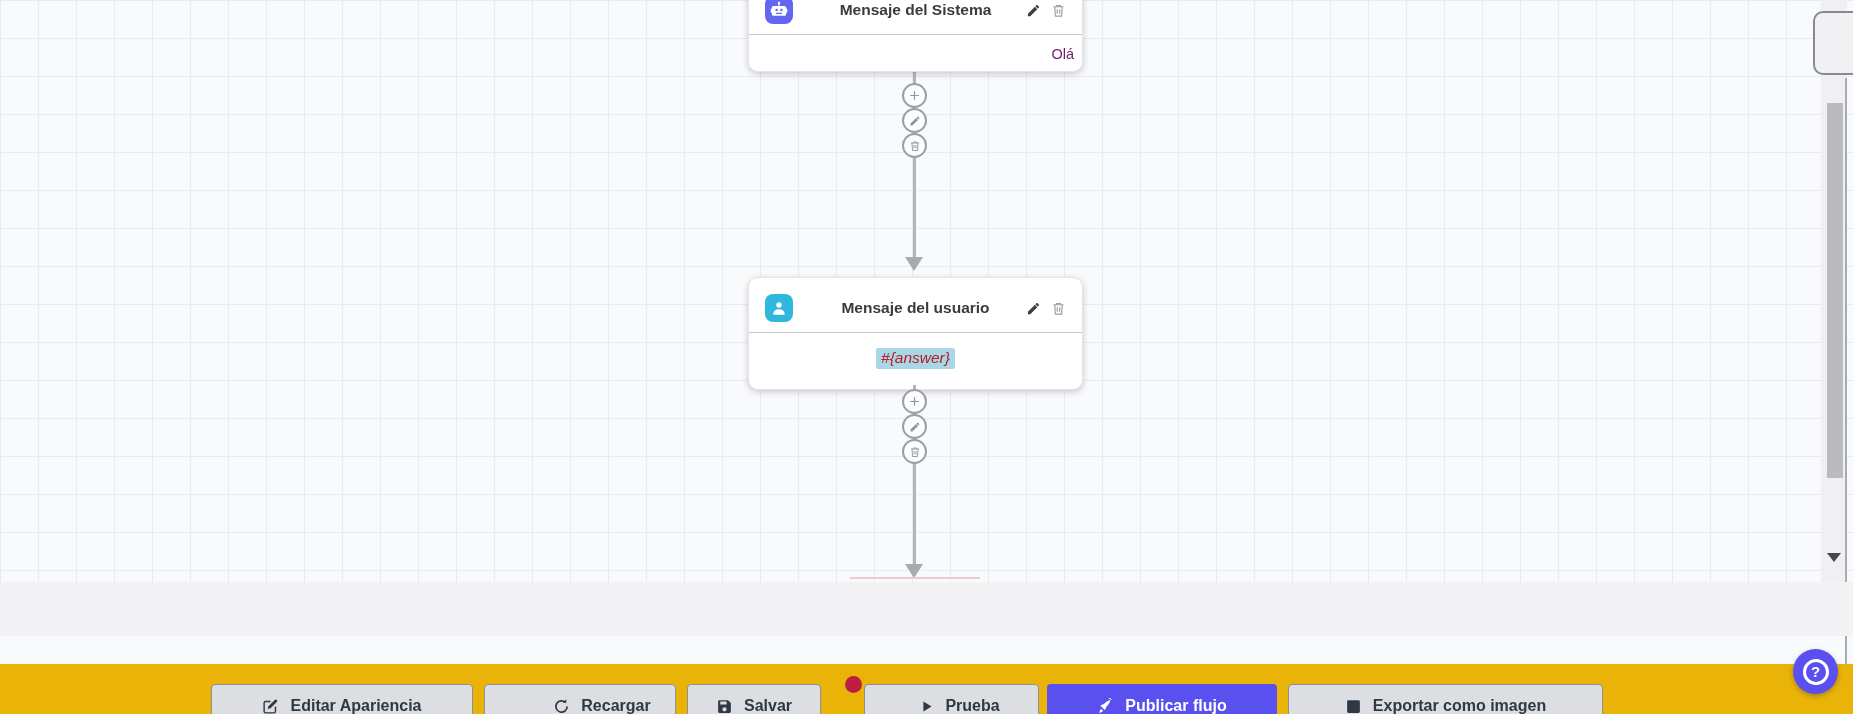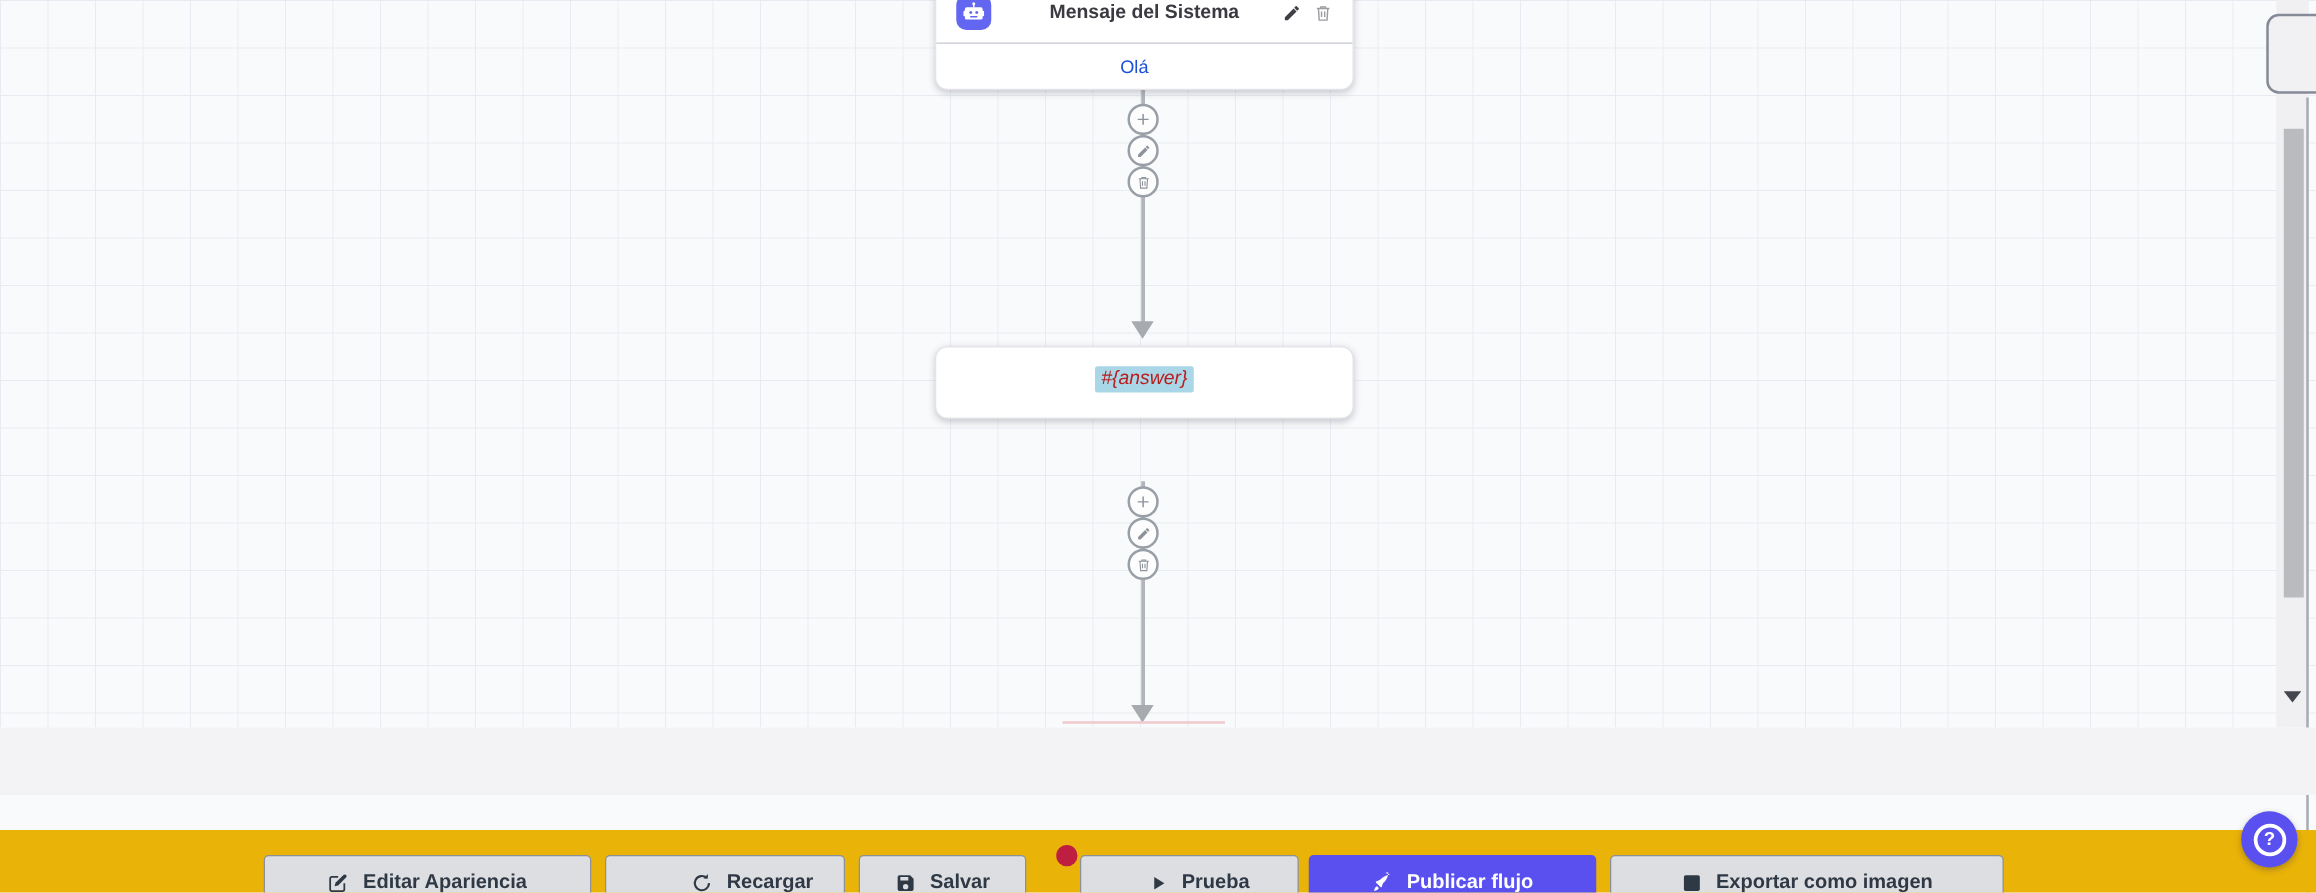--- a/index.html
+++ b/index.html
@@ -41,21 +41,21 @@
   .node-title {
     margin-left:12px; font-size:15.5px; font-weight:700; color:#3a3a40; flex:1 1 auto;
     white-space:nowrap;
     text-align:center;
   }
   .node-actions { display:flex; align-items:center; gap:10px; }
   .icon-btn { background:none; border:none; padding:0; cursor:pointer; display:flex; }
   .icon-btn.pencil { color:#3f3f46; }
   .icon-btn.trash  { color:#9b9ba2; }
   .node-body-left {
-    padding:11px 36px 9px 20px; font-size:14.5px; color:#1d4ed8; text-align:center;
+    padding:11px 8px 9px 20px; font-size:14.5px; color:#701a75; text-align:right;
   }
   .node-body-center {
     padding:15px 20px 20px 20px; text-align:center;
   }
   .var-chip {
     display:inline-block; background:var(--highlight,#aad7e7); color:#b91c1c;
     font-style:italic; font-size:15.5px; padding:1px 5px 2px 5px; border-radius:2px;
   }
 
   
@@ -173,20 +173,41 @@
           <path d="M3 17.2V21h3.8L18 9.9l-3.8-3.8L3 17.2zM20.7 7.2c.4-.4.4-1 0-1.4l-2.5-2.5c-.4-.4-1-.4-1.4 0l-1.8 1.8 3.8 3.8 1.9-1.7z"></path>
         </svg>
     </button>
     <button class="conn-btn s1-del">
       <svg width="12" height="12" viewBox="0 0 24 24" fill="none" stroke="currentColor" stroke-width="1.8">
           <path d="M4 6h16M9 6V4h6v2M6 6l1 15h10l1-15M10 10v7M14 10v7"></path>
         </svg>
     </button>
 
     <div class="node node-usr">
+      <div class="node-header">
+        <span class="node-icon usr">
+          <svg width="18" height="18" viewBox="0 0 24 24" fill="currentColor">
+            <circle cx="12" cy="8" r="3.6"></circle>
+            <path d="M4.5 20c0-4 3.3-6.2 7.5-6.2s7.5 2.2 7.5 6.2v1h-15v-1z"></path>
+          </svg>
+        </span>
+        <span class="node-title">Mensaje del usuario</span>
+        <span class="node-actions">
+          <button class="icon-btn pencil">
+            <svg width="15" height="15" viewBox="0 0 24 24" fill="currentColor">
+              <path d="M3 17.2V21h3.8L18 9.9l-3.8-3.8L3 17.2zM20.7 7.2c.4-.4.4-1 0-1.4l-2.5-2.5c-.4-.4-1-.4-1.4 0l-1.8 1.8 3.8 3.8 1.9-1.7z"></path>
+            </svg>
+          </button>
+          <button class="icon-btn trash">
+            <svg width="15" height="15" viewBox="0 0 24 24" fill="none" stroke="currentColor" stroke-width="1.8">
+              <path d="M4 6h16M9 6V4h6v2M6 6l1 15h10l1-15M10 10v7M14 10v7"></path>
+            </svg>
+          </button>
+        </span>
+      </div>
       <div class="node-body-center">
         <span class="var-chip">#{answer}</span>
       </div>
     </div>
 
     <div class="conn-line line-2"></div>
     <div class="conn-arrow arrow-2"></div>
     <button class="conn-btn s2-add">
       <svg width="13" height="13" viewBox="0 0 24 24" fill="none" stroke="currentColor" stroke-width="2.2">
           <path d="M12 4v16M4 12h16"></path>

